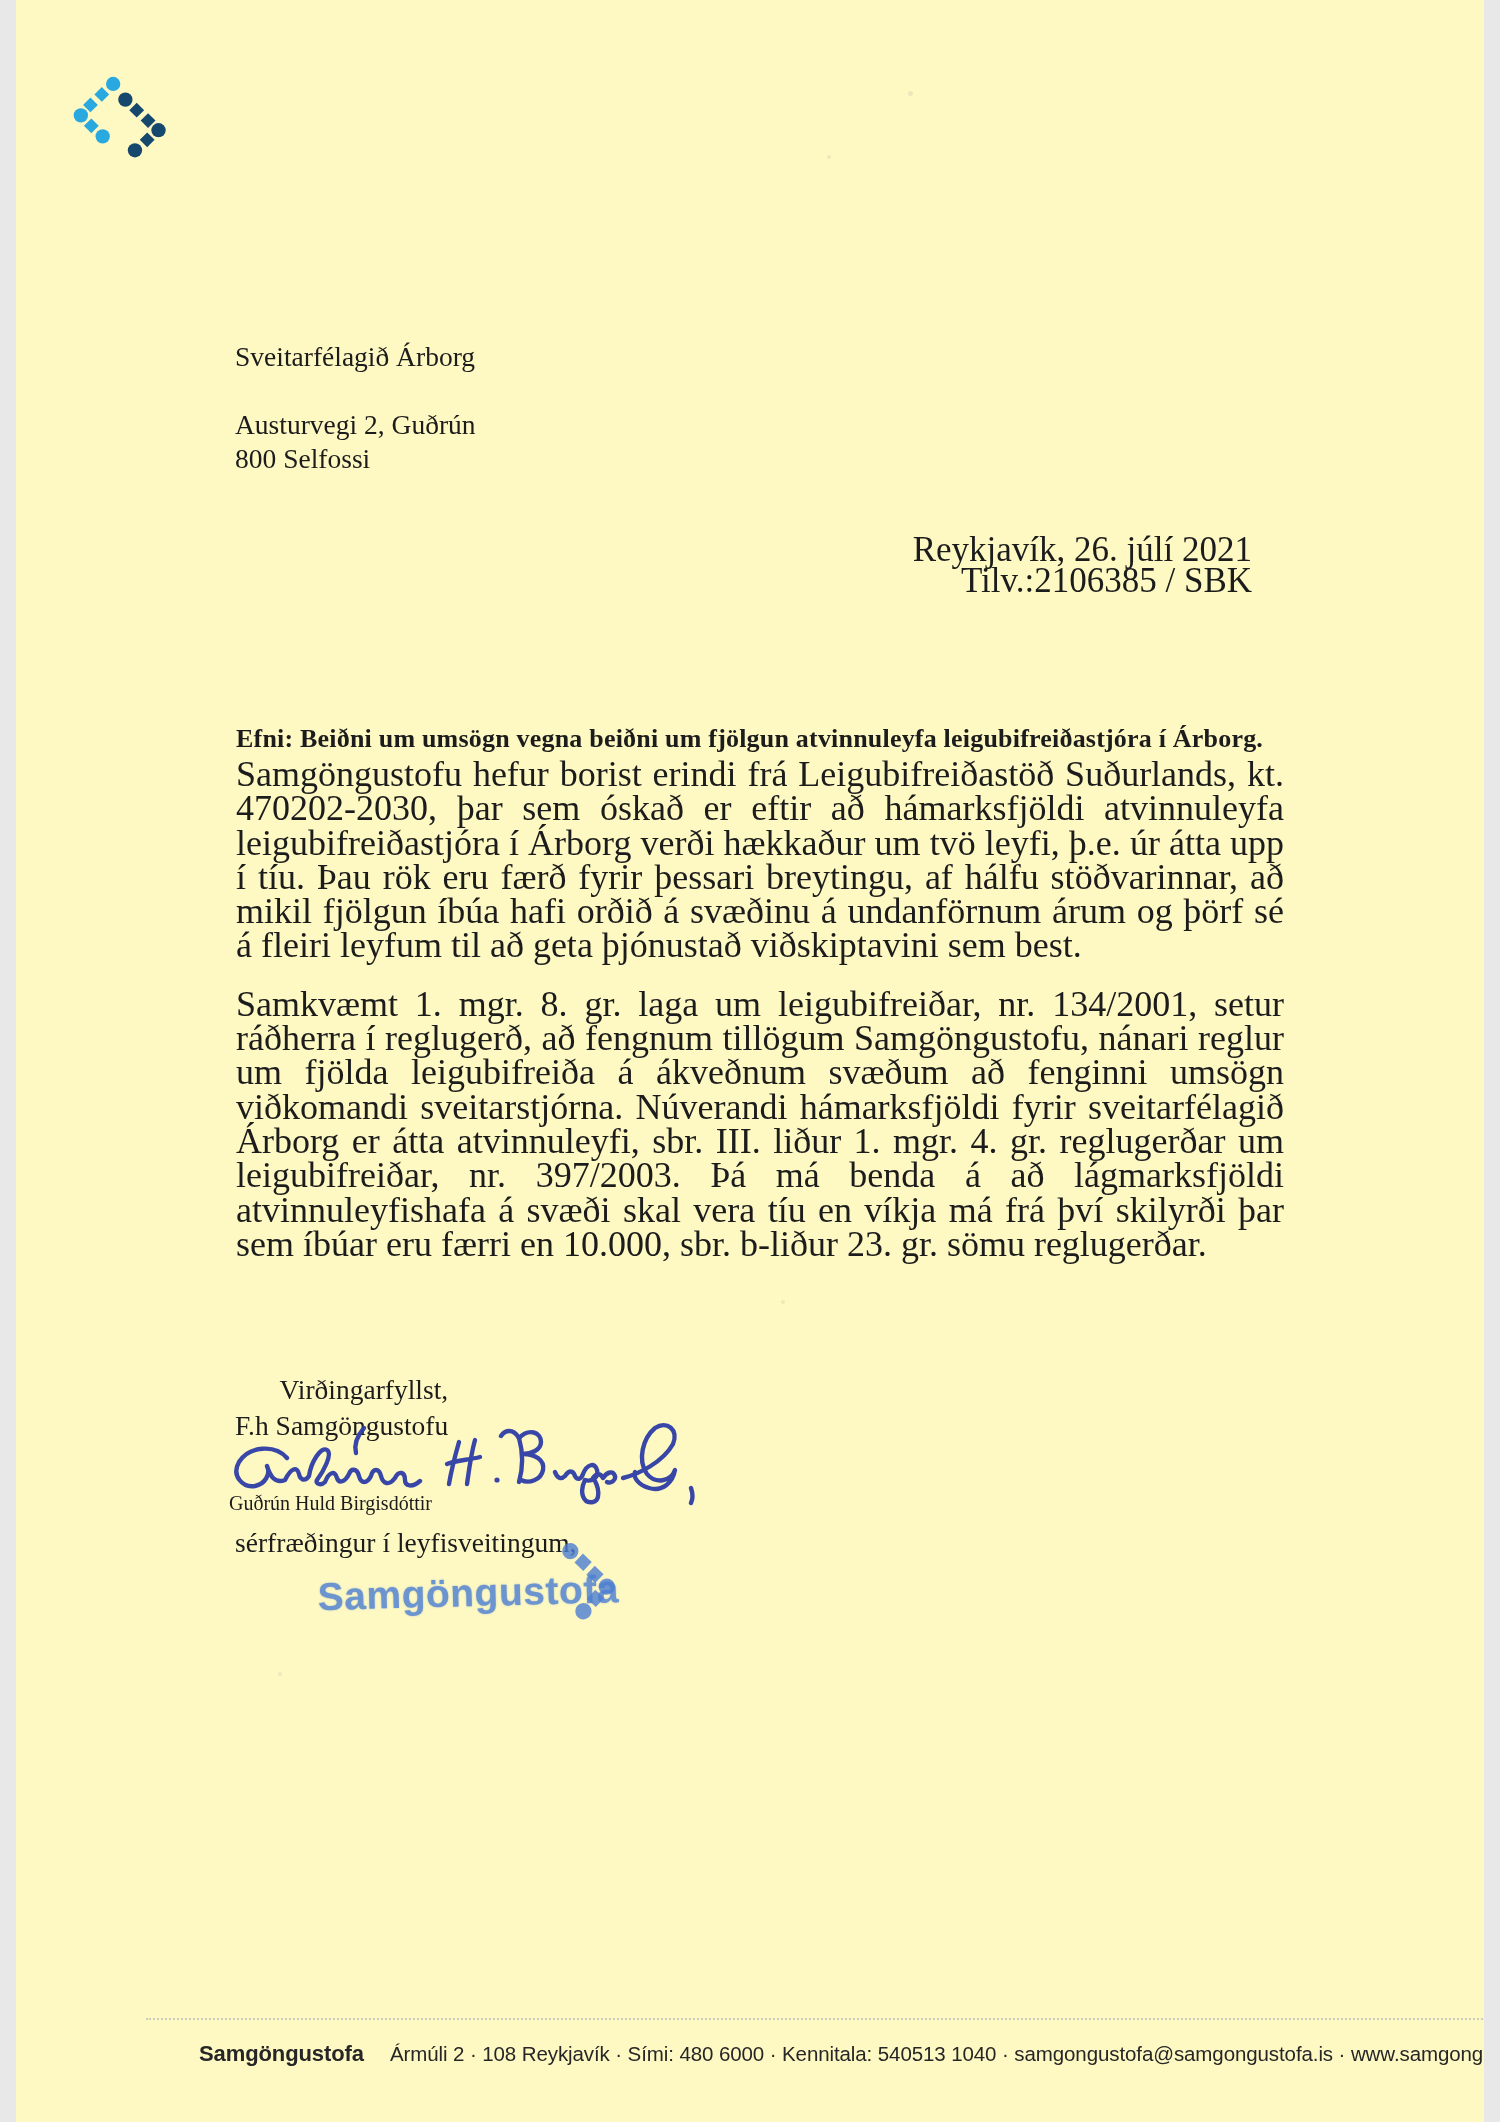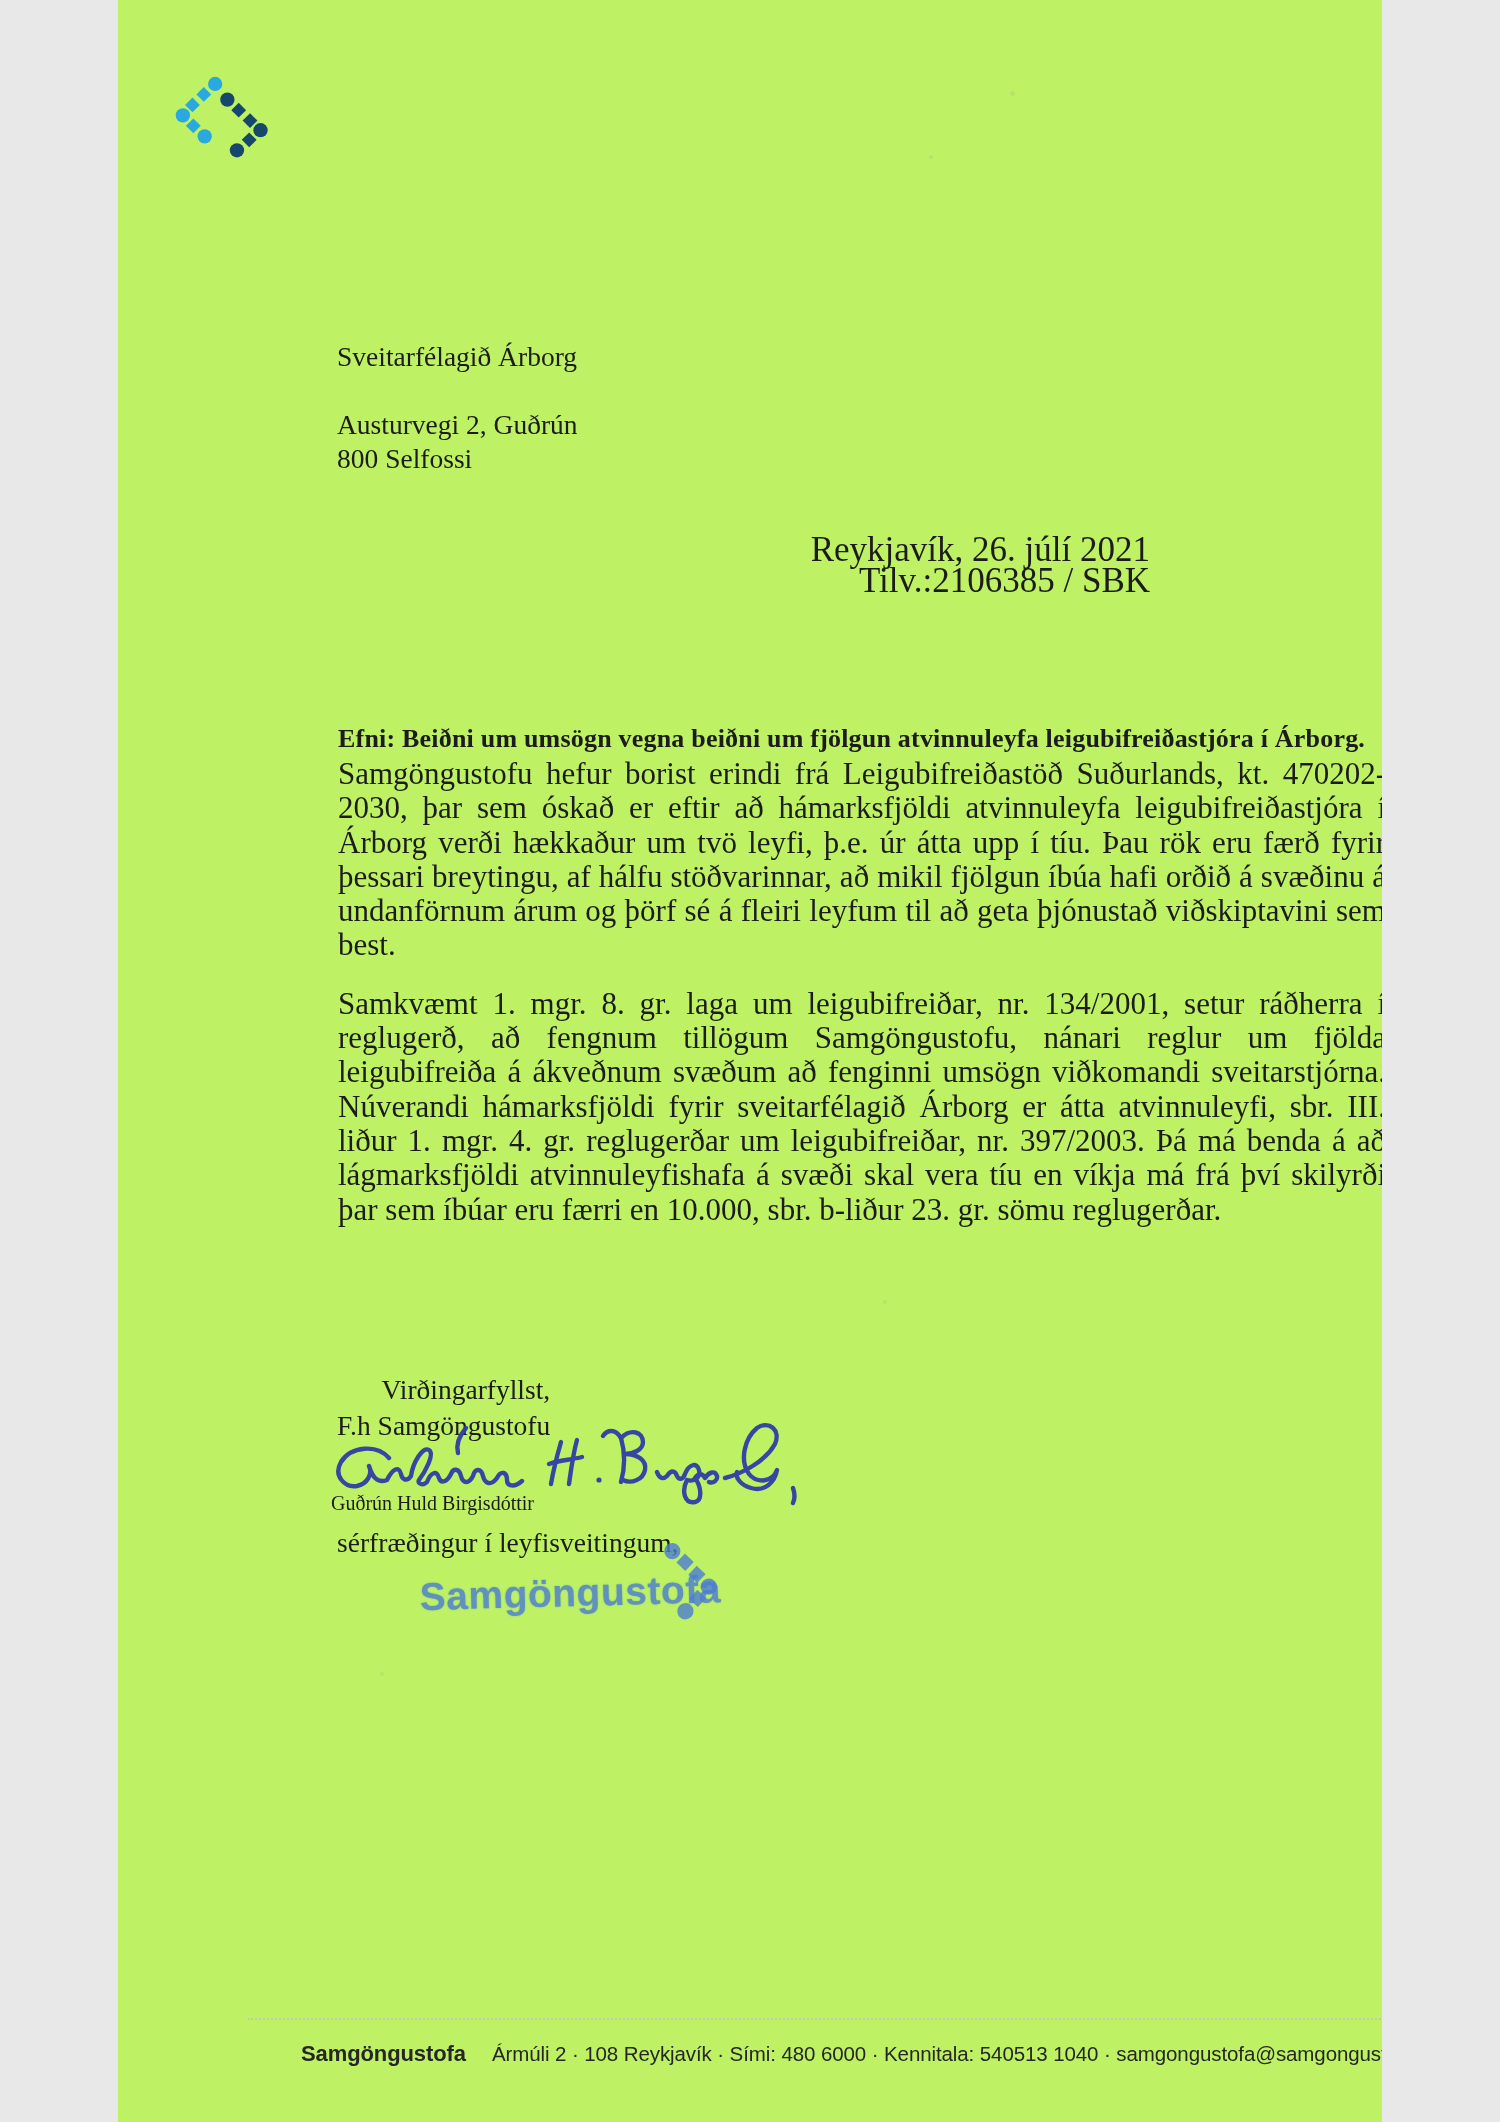--- a/index.html
+++ b/index.html
@@ -1,20 +1,20 @@
 <!DOCTYPE html>
 <html><head>
 <meta charset="utf-8">
 <style>
   html,body { margin:0; padding:0; background:#e8e8e8; }
   .page {
     position:relative;
-    width:1264px; height:2122px;
+    width:1468px; height:2122px;
     margin:0 auto;
-    background:#bef264;
+    background:#fef9c3;
     font-family:"Liberation Serif", serif;
     color:#1c1c1c;
     overflow:hidden;
   }
   
   .logo { position:absolute; left:57px; top:72px; width:96px; height:92px; }
 
   
   .recipient { position:absolute; left:219px; top:340px; font-size:27.5px; line-height:34px; }
   .recipient .name { margin-bottom:34px; }
@@ -27,21 +27,21 @@
     position:absolute; left:220px; top:692px; width:1100px;
     font-size:26px; font-weight:bold; white-space:nowrap;
     letter-spacing:0.2px;
     margin-top:32px;
   }
 
   
   .body-text { position:absolute; left:220px; top:757px; width:1048px; }
   .para {
     margin:0 0 24px 0;
-    font-size:31px; line-height:34.3px;
+    font-size:36px; line-height:34.3px;
     text-align:justify;
   }
 
   
   .closing { position:absolute; left:219px; top:1372px; font-size:27.5px; line-height:36px;text-align:right; }
 
   
   .signature-svg { position:absolute; left:207px; top:1420px; width:482px; height:92px; }
 
   .signer-name  { position:absolute; left:213px; top:1492px; font-size:20px; }

